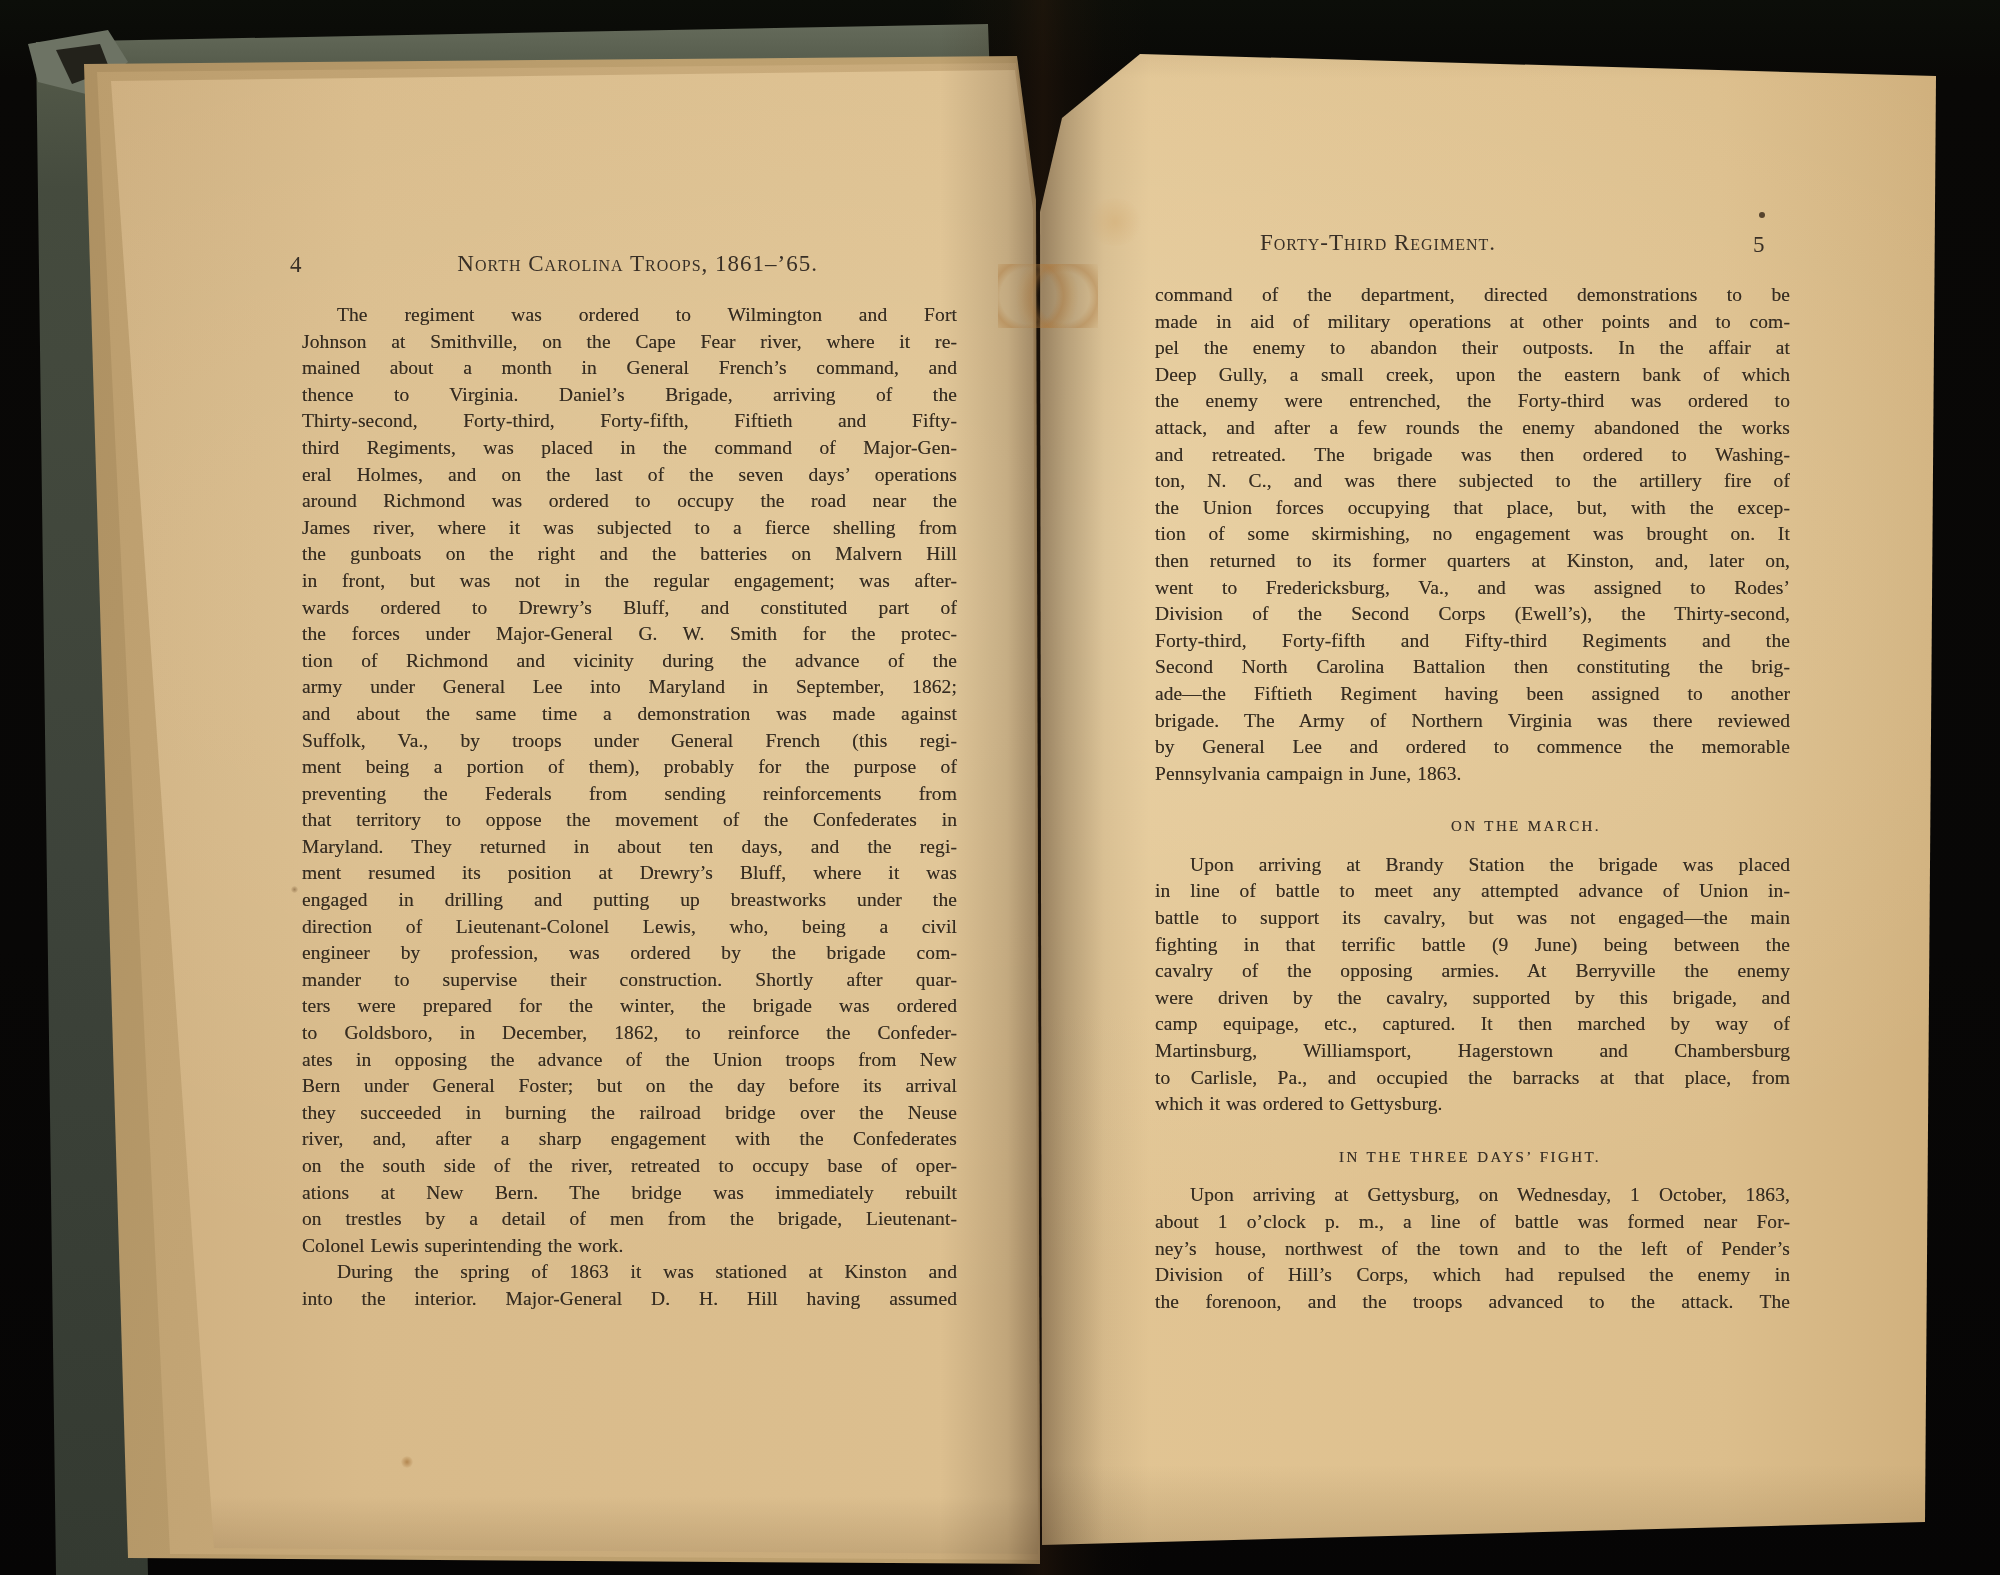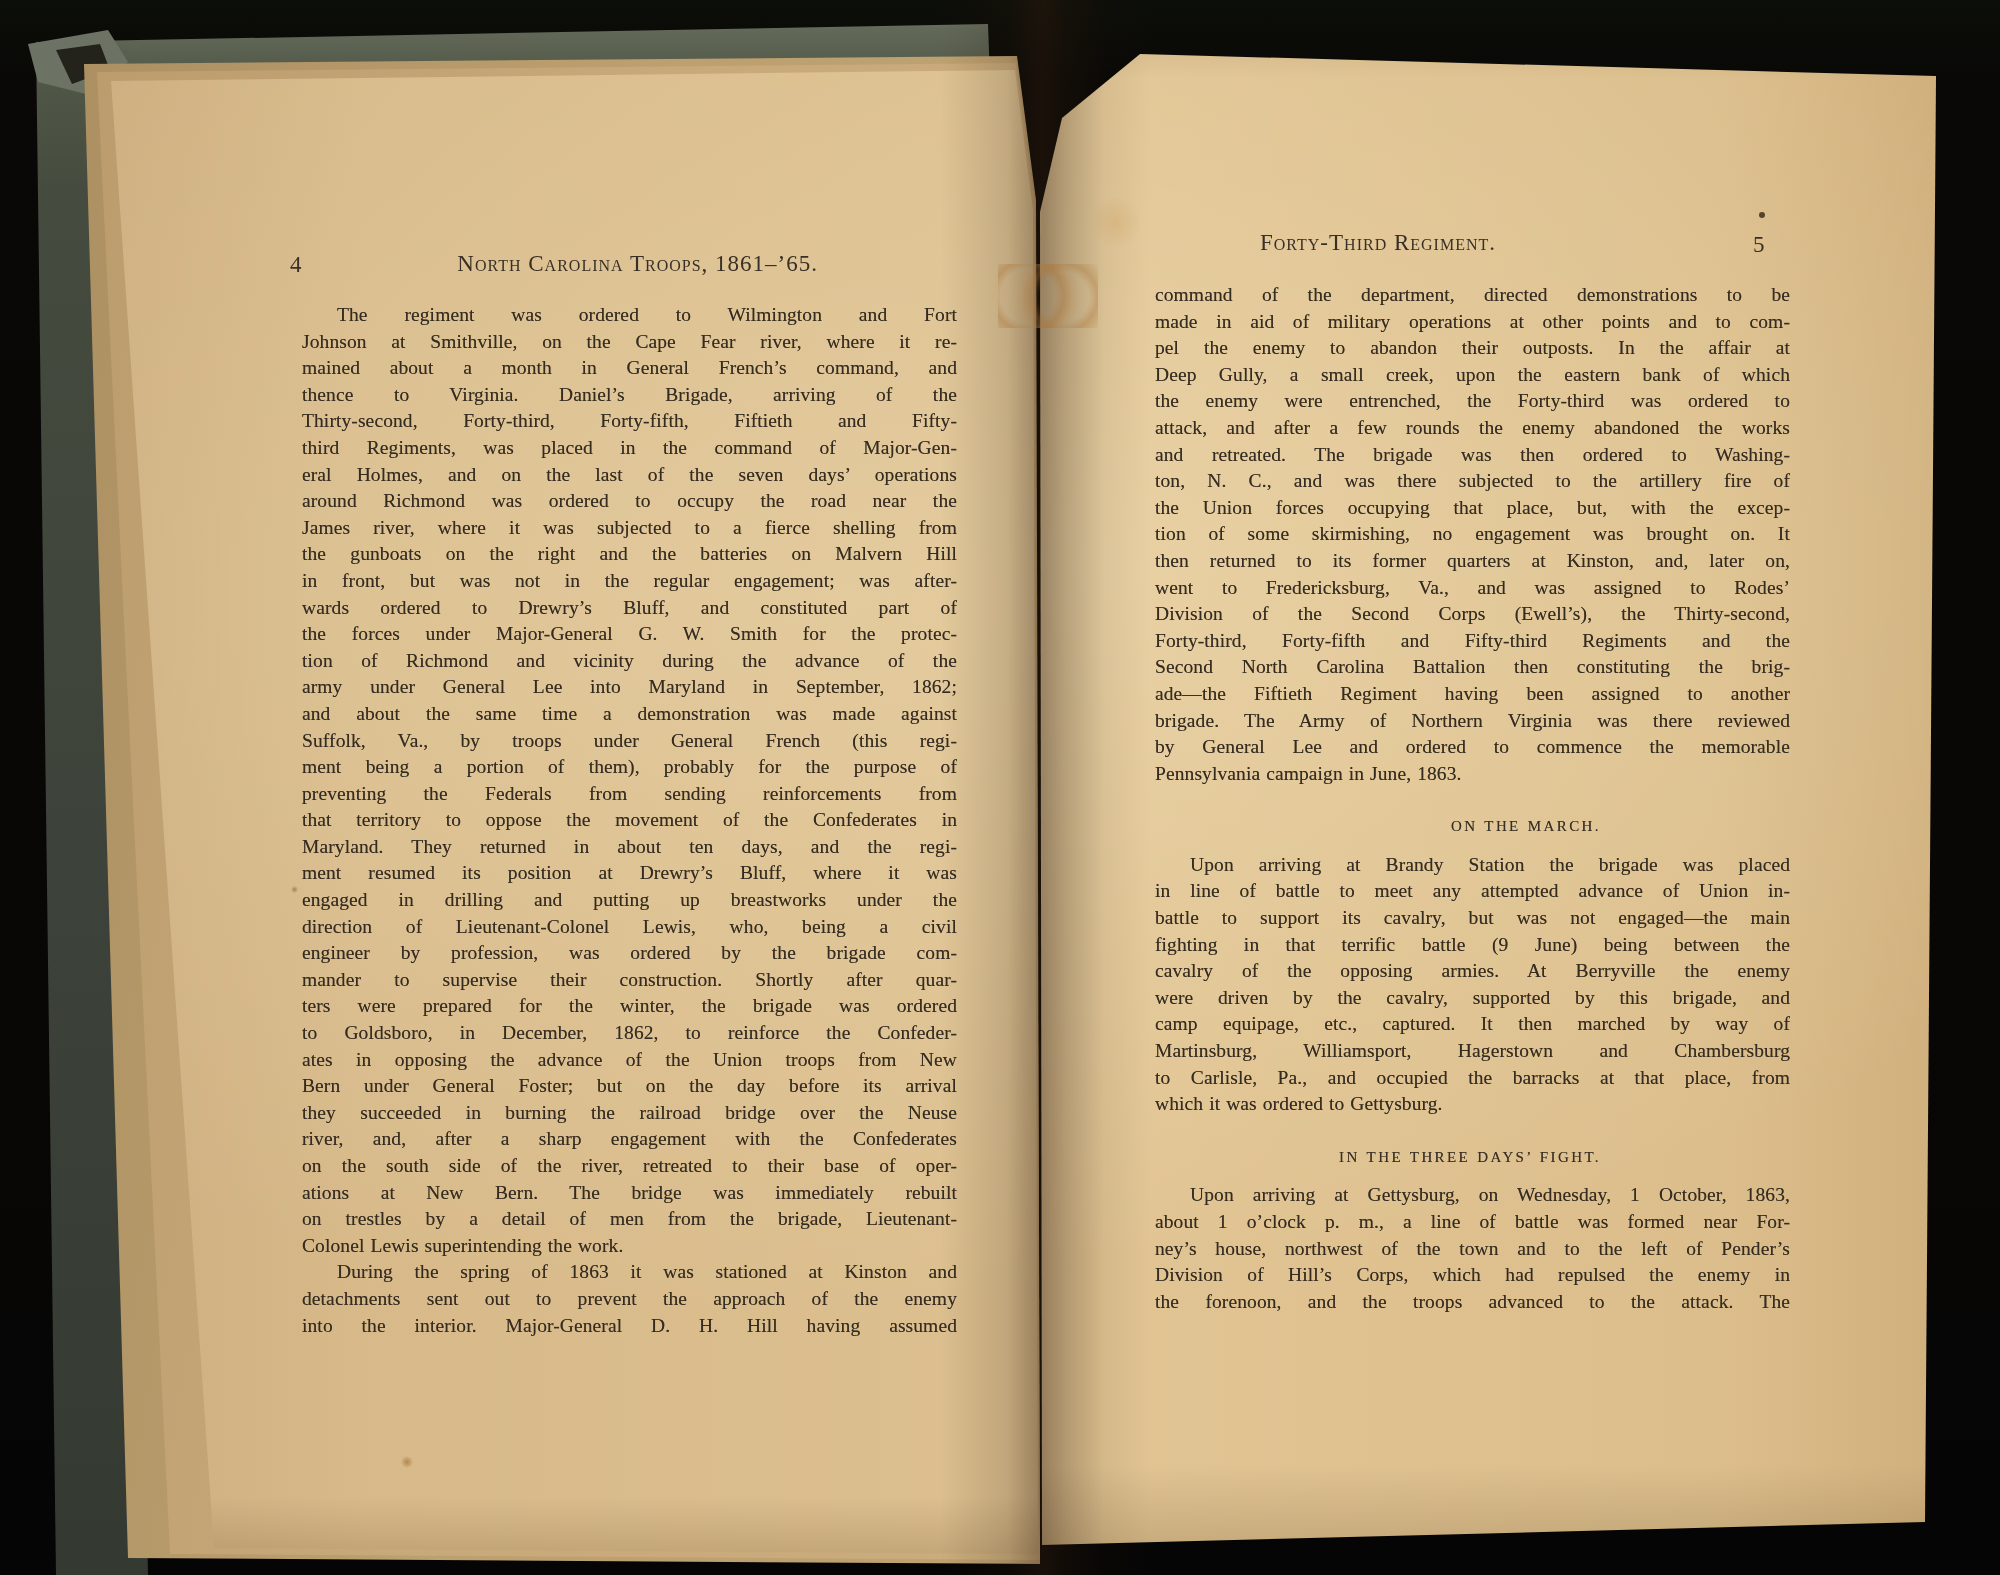--- a/index.html
+++ b/index.html
@@ -161,26 +161,25 @@
       <div class="line">engaged in drilling and putting up breastworks under the</div>
       <div class="line">direction of Lieutenant-Colonel Lewis, who, being a civil</div>
       <div class="line">engineer by profession, was ordered by the brigade com-</div>
       <div class="line">mander to supervise their construction.  Shortly after quar-</div>
       <div class="line">ters were prepared for the winter, the brigade was ordered</div>
       <div class="line">to Goldsboro, in December, 1862, to reinforce the Confeder-</div>
       <div class="line">ates in opposing the advance of the Union troops from New</div>
       <div class="line">Bern under General Foster; but on the day before its arrival</div>
       <div class="line">they succeeded in burning the railroad bridge over the Neuse</div>
       <div class="line">river, and, after a sharp engagement with the Confederates</div>
-      <div class="line">on the south side of the river, retreated to their base of oper-</div>
+      <div class="line">on the south side of the river, retreated to occupy base of oper-</div>
       <div class="line">ations at New Bern.  The bridge was immediately rebuilt</div>
       <div class="line">on trestles by a detail of men from the brigade, Lieutenant-</div>
       <div class="line end">Colonel Lewis superintending the work.</div>
       <div class="line indent">During the spring of 1863 it was stationed at Kinston and</div>
-      <div class="line">detachments sent out to prevent the approach of the enemy</div>
       <div class="line">into the interior.   Major-General D. H. Hill having assumed</div>
     </div>
 
   <div class="page-body body-right">
       <div class="line">command of the department, directed demonstrations to be</div>
       <div class="line">made in aid of military operations at other points and to com-</div>
       <div class="line">pel the enemy to abandon their outposts.  In the affair at</div>
       <div class="line">Deep Gully, a small creek, upon the eastern bank of which</div>
       <div class="line">the enemy were entrenched, the Forty-third was ordered to</div>
       <div class="line">attack, and after a few rounds the enemy abandoned the works</div>

